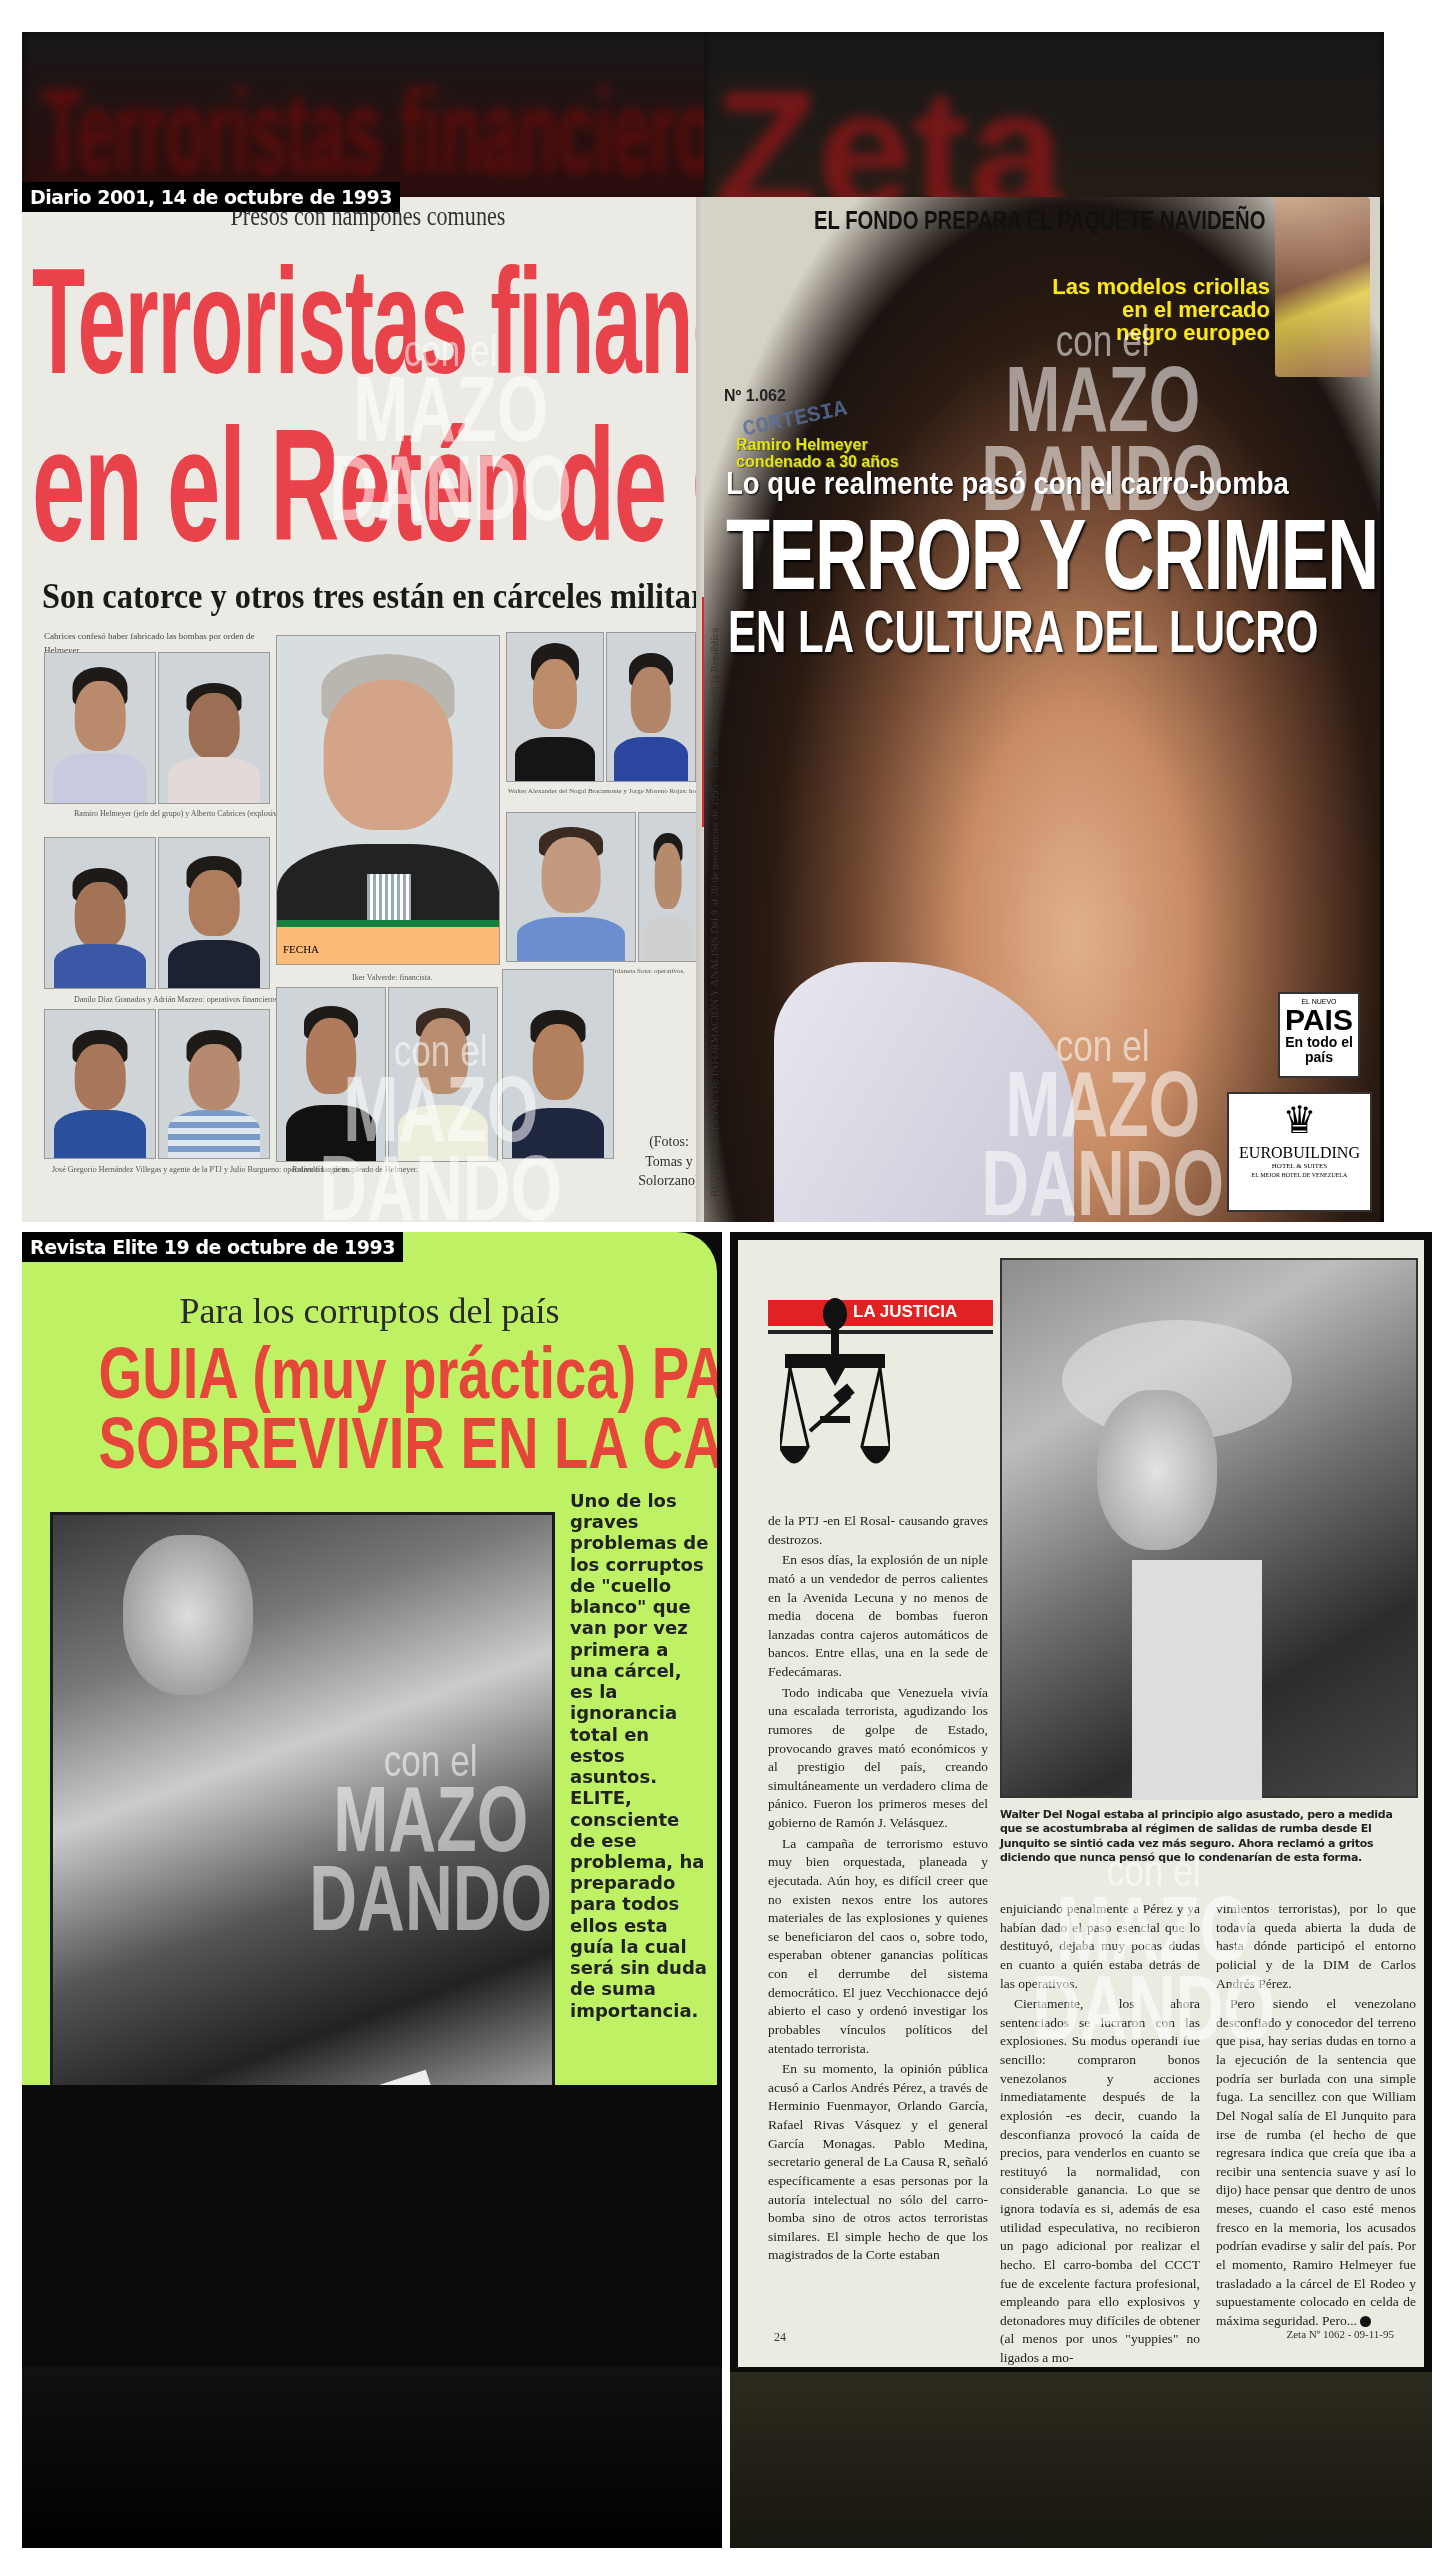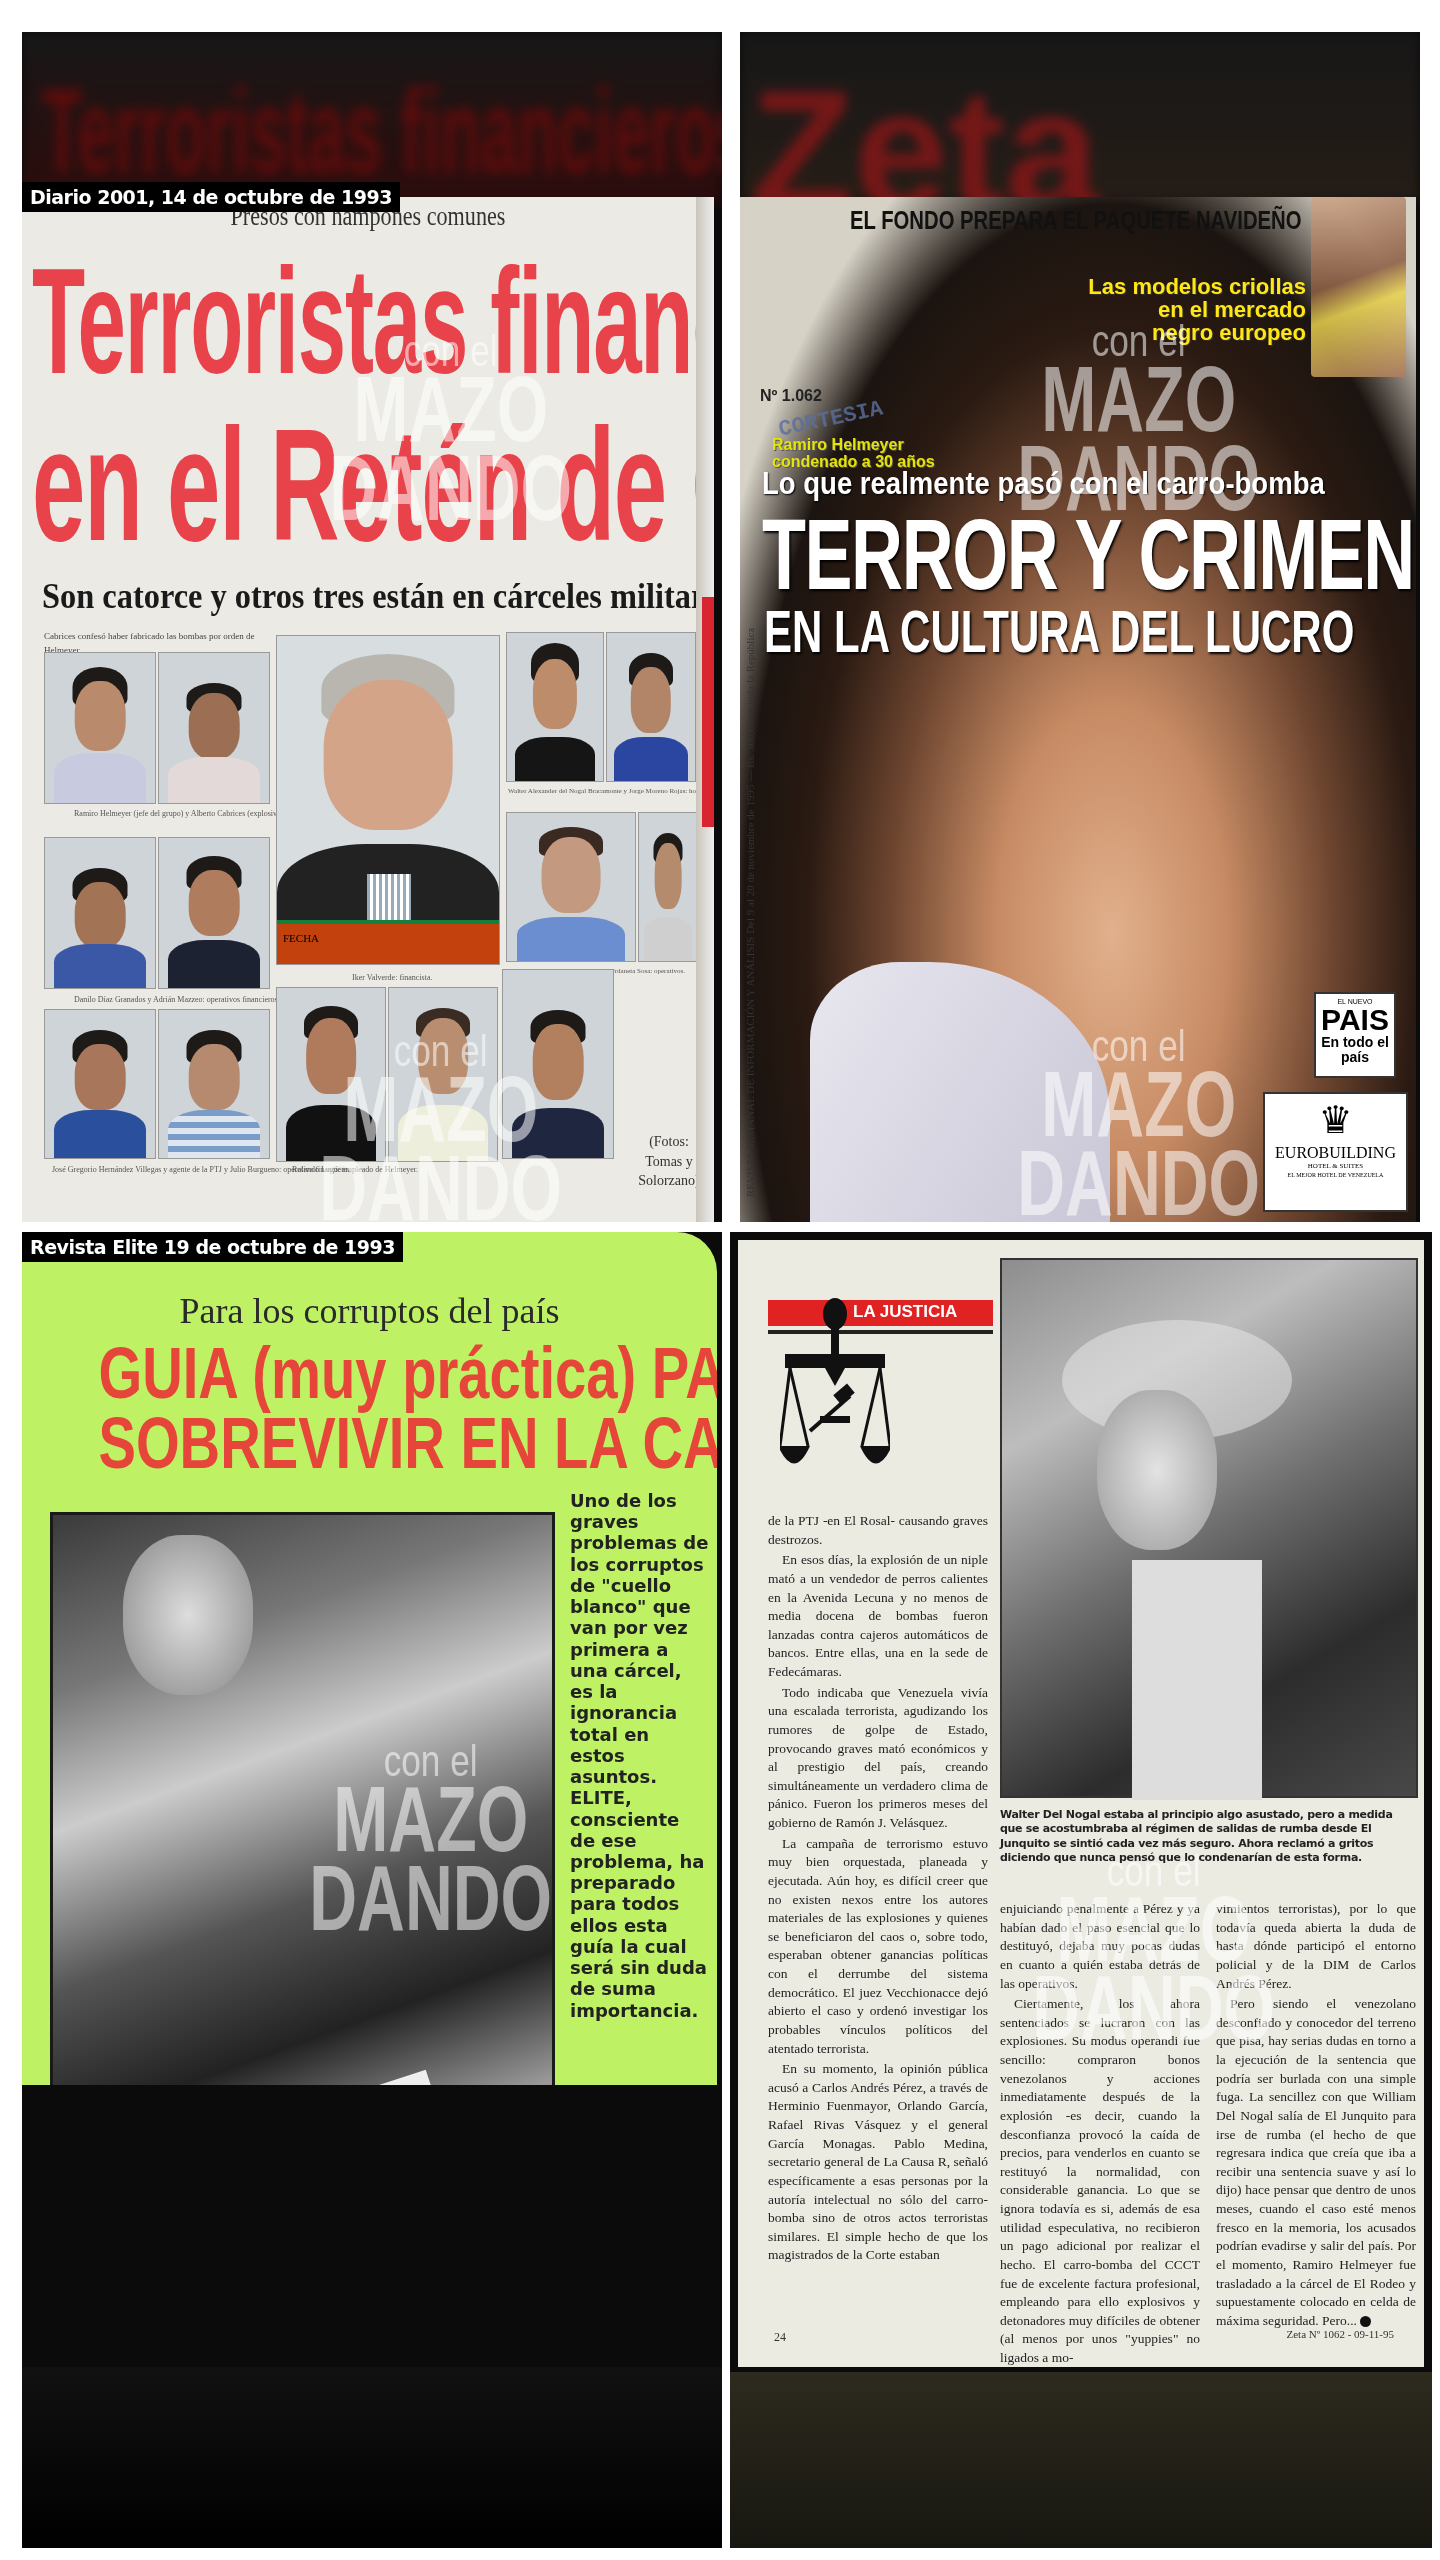--- a/index.html
+++ b/index.html
@@ -39,21 +39,21 @@
   .mug { position: absolute; background: #cfd4d8; border: 1px solid #999; overflow: hidden; }
   .mug .head { position: absolute; left: 50%; transform: translateX(-50%); width: 46%; border-radius: 45% 45% 40% 40%; background: #b98a6c; }
   .mug .hair { position: absolute; left: 50%; transform: translateX(-50%); width: 50%; border-radius: 50% 50% 20% 20%; background: #1d1a18; }
   .mug .body { position: absolute; left: 8%; right: 8%; bottom: 0; border-radius: 40% 40% 0 0; }
   .mug-cap { position: absolute; font-family: "Liberation Serif", serif; font-size: 8px; color: #555; white-space: nowrap; }
   .p1-side { position: absolute; right: 0; top: 0; width: 18px; height: 100%; background: linear-gradient(90deg,#c9c5bb,#eee); }
   .p1-red-strip { position: absolute; right: 0; top: 400px; width: 12px; height: 230px; background: #d8252f; }
   .p1-fotos { position: absolute; top: 935px; left: 612px; font-family: "Liberation Serif", serif; font-size: 14px; color: #333; text-align: center; line-height: 1.4; }
 
   
-  #p2 { left: 740px; top: 32px; width: 680px; height: 1190px; }
+  #p2 { left: 704px; top: 32px; width: 680px; height: 1190px; }
   #p2 .blur-top { height: 170px; background: linear-gradient(#222, #3c2c20); }
   #p2 .blur-top .ghost { color: #c22; font-size: 170px; font-weight: bold; position: absolute; top: 20px; left: 10px; font-family: "Liberation Sans", sans-serif; }
   #p2 .paper { left: 0; top: 165px; width: 676px; height: 1025px;
      background: radial-gradient(ellipse at 55% 72%, #e1b08c 0%, #c78b64 22%, #6e4630 42%, #2a1a12 58%, #1b1410 70%, #d7d2c6 82%);}
   .zeta-topline { position: absolute; top: 8px; left: 110px; font-family: "Liberation Sans", sans-serif; font-weight: bold; font-size: 26px;
       color: #111; white-space: nowrap; transform: scaleX(.78); transform-origin: left; }
   .zeta-logo { position: absolute; top: 28px; left: 16px; font-family: "Liberation Sans", sans-serif; font-weight: bold; font-size: 150px; color: #ec3a1c;
       letter-spacing: -8px; line-height: 1; -webkit-text-stroke: 3px #fff; }
   .zeta-num { position: absolute; top: 190px; left: 20px; font-family: "Liberation Sans", sans-serif; font-weight: bold; font-size: 16px; color: #222; }
   .zeta-stamp { position: absolute; top: 210px; left: 38px; font-family: "Liberation Mono", monospace; font-weight: bold; font-size: 22px; color: #5a6f9e;
@@ -175,21 +175,21 @@
         <div class="head" style="top:34px;height:66px;background:#b58a6e"></div>
         <div class="body" style="height:48px;background:repeating-linear-gradient(#7a9cc8 0 6px,#dfe6f0 6px 12px)"></div>
       </div>
     <div class="mug-cap" style="left:30px;top:968px">José Gregorio Hernández Villegas y agente de la PTJ y Julio Burgueno: operativo financiero.</div>
 
     <div class="mug" style="left:254px;top:438px;width:224px;height:330px;background:#d8dde0">
       <div class="hair" style="top:18px;width:60%;height:70px;background:#b9b6b0"></div>
       <div class="head" style="top:44px;width:58%;height:150px;background:#d4a488"></div>
       <div class="body" style="left:0;right:0;height:120px;background:#222"></div>
       <div style="position:absolute;left:90px;bottom:0;width:44px;height:90px;background:repeating-linear-gradient(90deg,#9ab 0 3px,#fff 3px 6px)"></div>
-      <div style="position:absolute;left:0;right:0;bottom:0;height:44px;background:#c2410c;border-top:4px solid #15803d;font-family:'Liberation Serif',serif;font-size:11px;padding:8px 6px">FECHA</div>
+      <div style="position:absolute;left:0;right:0;bottom:0;height:44px;background:#fdba74;border-top:7px solid #15803d;font-family:'Liberation Serif',serif;font-size:11px;padding:16px 6px">FECHA</div>
     </div>
     <div class="mug-cap" style="left:330px;top:776px">Iker Valverde: financista.</div>
 
     <div class="mug" style="left:484px;top:435px;width:98px;height:150px">
       <div class="hair" style="top:10px;height:40px"></div>
         <div class="head" style="top:26px;height:70px;background:#bd8c6a"></div>
         <div class="body" style="height:44px;background:#151515"></div>
       </div>
     <div class="mug" style="left:584px;top:435px;width:90px;height:150px">
       <div class="hair" style="top:20px;height:34px"></div>

